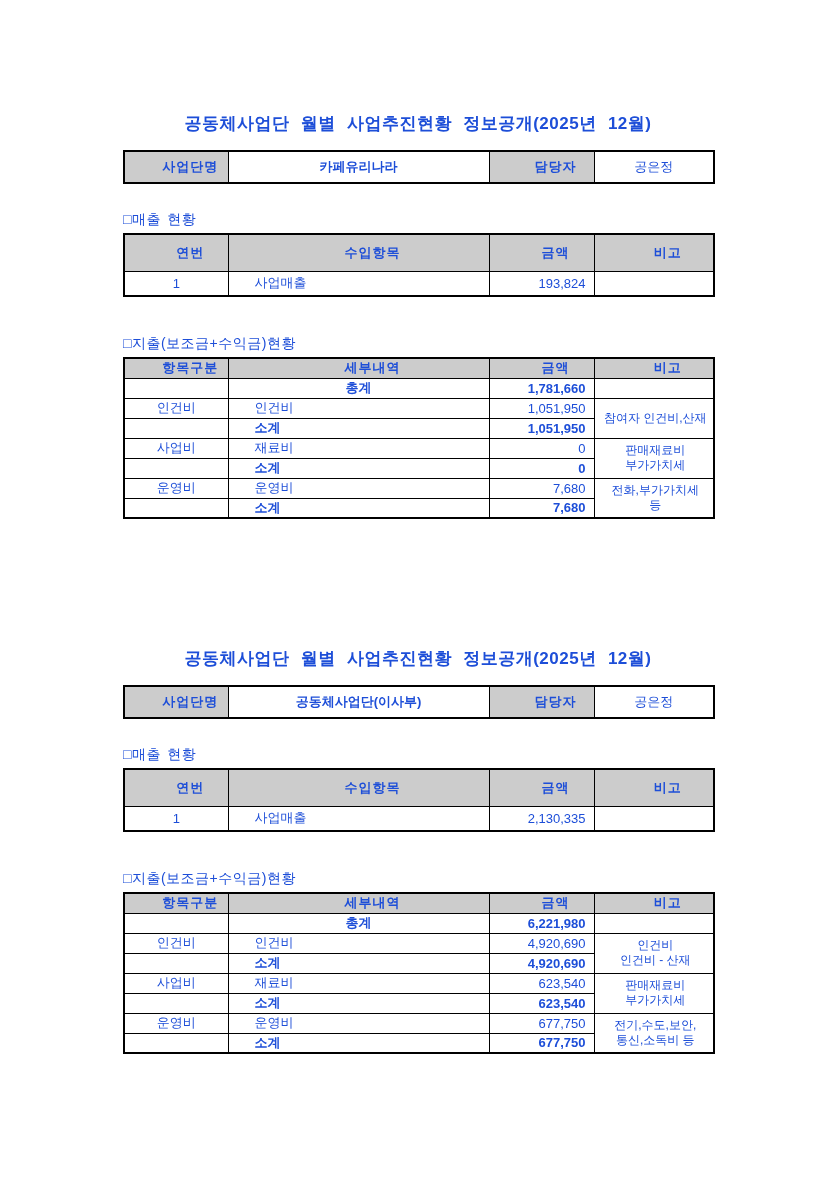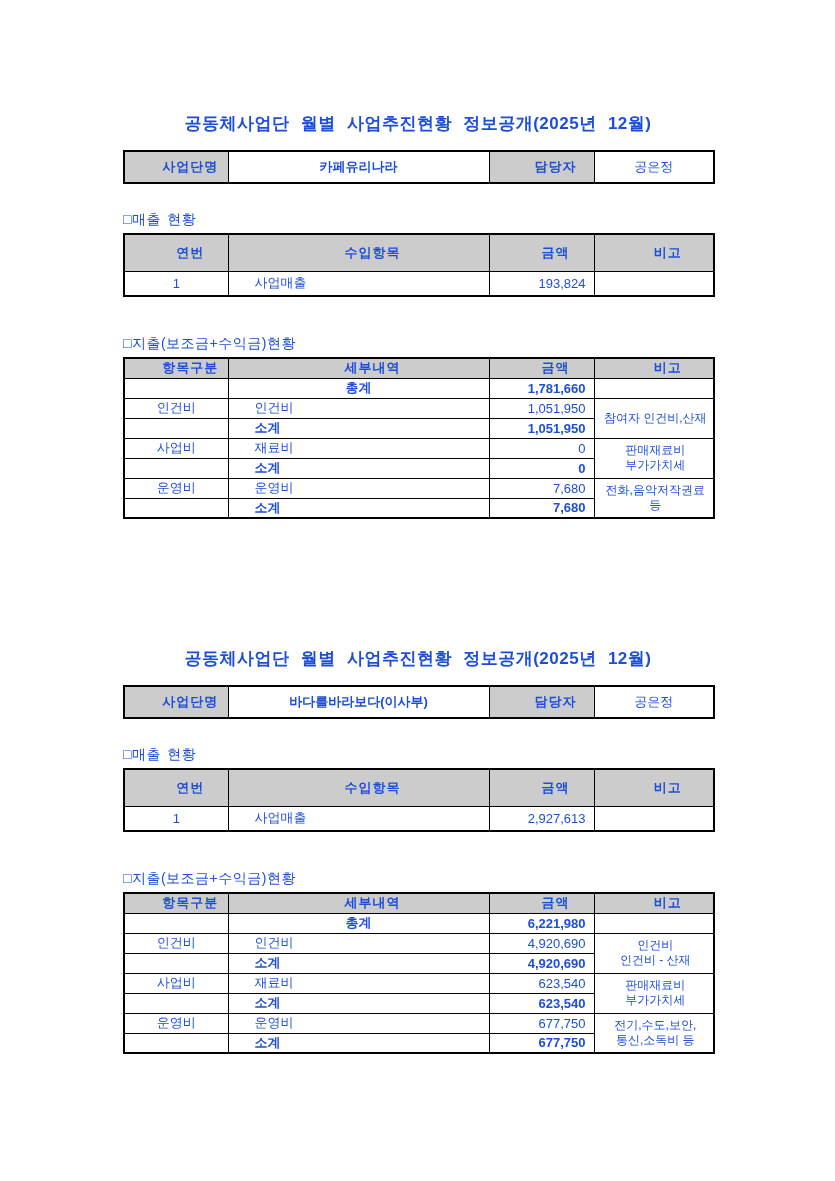--- a/index.html
+++ b/index.html
@@ -169,21 +169,21 @@
       </tr>
       <tr>
         <td></td>
         <td class="l b">소계</td>
         <td class="r b">0</td>
       </tr>
       <tr>
         <td class="c">운영비</td>
         <td class="l">운영비</td>
         <td class="r">7,680</td>
-        <td class="note" rowspan="2">전화,음악저작권료
+        <td class="note" rowspan="2">전화,부가가치세
 등</td>
       </tr>
       <tr>
         <td></td>
         <td class="l b">소계</td>
         <td class="r b">7,680</td>
       </tr>
     </tbody>
       </table>
   </div>
@@ -194,21 +194,21 @@
     <table class="info-table">
       <colgroup>
           <col style="width:104px">
           <col style="width:261px">
           <col style="width:105px">
           <col style="width:120px">
         </colgroup>
       <tbody>
           <tr>
         <td class="hdr">사업단명</td>
-        <td class="c b">바다를바라보다(이사부)</td>
+        <td class="c b">공동체사업단(이사부)</td>
         <td class="hdr">담당자</td>
         <td class="c">공은정</td>
       </tr>
     </tbody>
       </table>
 
     <div class="section-label sales-label">□매출 현황</div>
     <table class="data-table sales-table">
       <colgroup>
           <col style="width:104px">
@@ -219,21 +219,21 @@
       <tbody>
           <tr class="hrow">
         <td class="hdr">연번</td>
         <td class="hdr">수입항목</td>
         <td class="hdr">금액</td>
         <td class="hdr">비고</td>
       </tr>
       <tr class="drow">
         <td class="c">1</td>
         <td class="l">사업매출</td>
-        <td class="r">2,927,613</td>
+        <td class="r">2,130,335</td>
         <td class="note"></td>
       </tr>
     </tbody>
       </table>
 
     <div class="section-label expense-label">□지출(보조금+수익금)현황</div>
     <table class="data-table expense-table">
       <colgroup>
           <col style="width:104px">
           <col style="width:261px">

